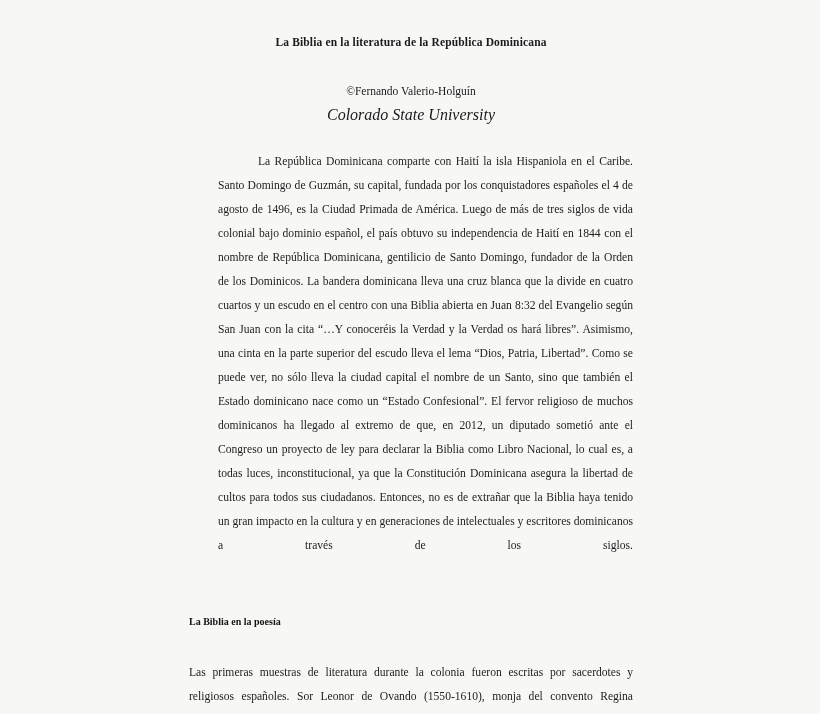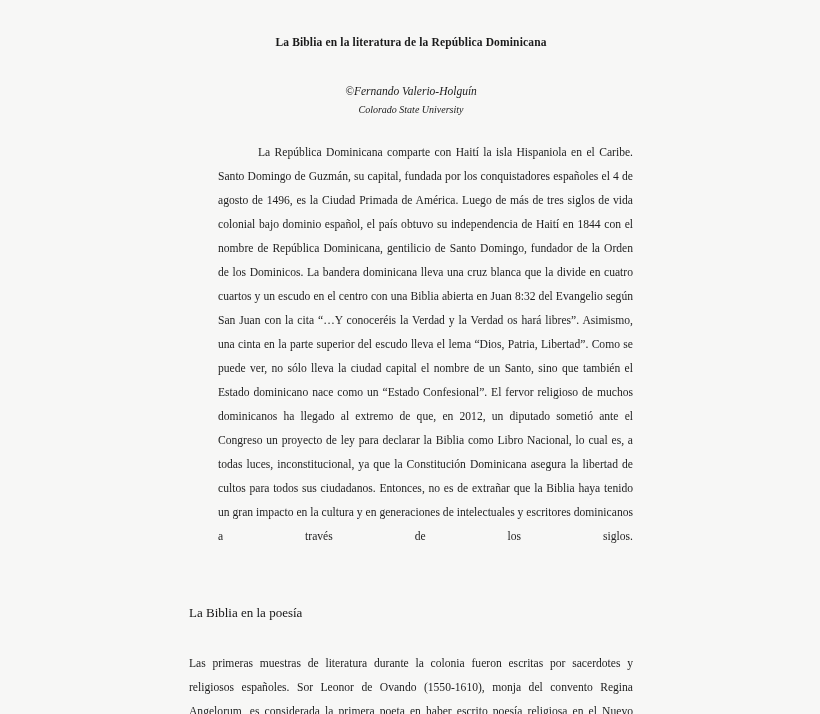--- a/index.html
+++ b/index.html
@@ -43,27 +43,26 @@
     color: #1a1a1a;
   }
 
   .byline {
     margin: 0;
     padding-top: 33px;
     font-size: 11.5px;
     text-align: center;
     line-height: 1.45;
     color: #1a1a1a;
-    font-style: italic;
   }
 
   .affiliation {
     margin: 0;
     padding-top: 3px;
-    font-size: 10px;
+    font-size: 16px;
     font-style: italic;
     text-align: center;
     line-height: 1.45;
     color: #1a1a1a;
   }
 
   .body-block {
     padding-top: 24px;
   }
 
@@ -85,22 +84,22 @@
   
   p.para::after {
     content: "";
     display: inline-block;
     width: 100%;
   }
 
   h2.section-heading {
     margin: 0;
     padding-top: 28px;
-    font-size: 13px;
-    font-weight: normal;
+    font-size: 10px;
+    font-weight: bold;
     line-height: 24px;
     text-align: left;
     color: #141414;
   }
 
   .para-gap {
     padding-top: 27px;
   }
 
   .clipped-tail {

